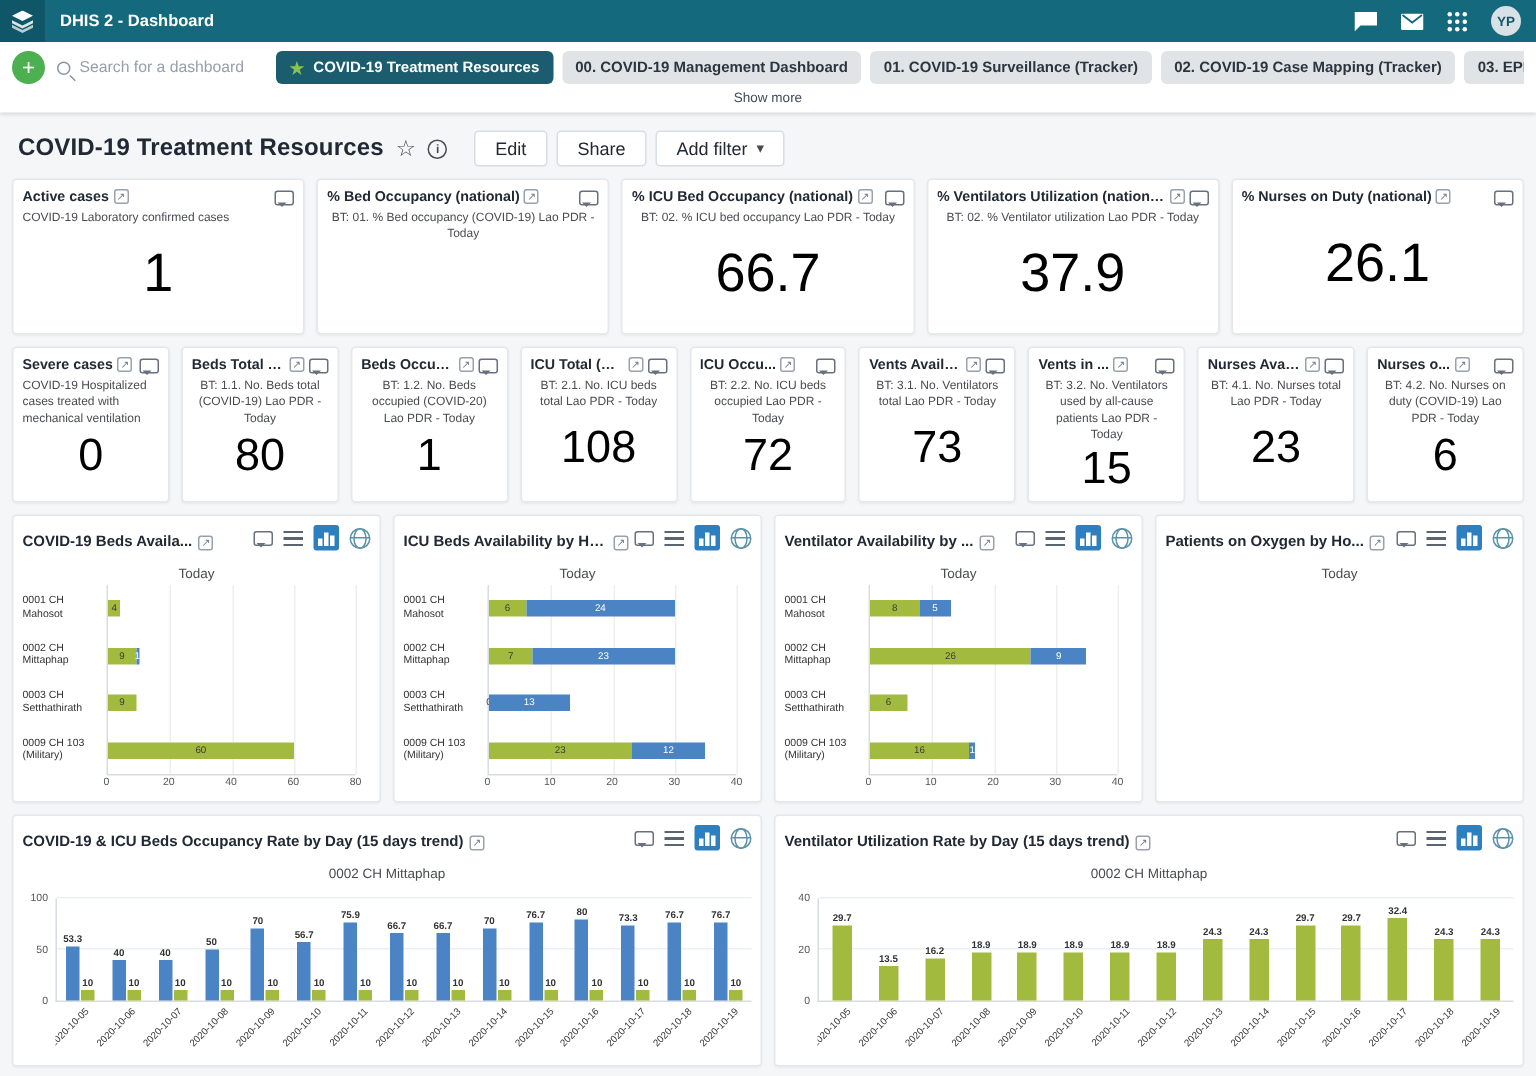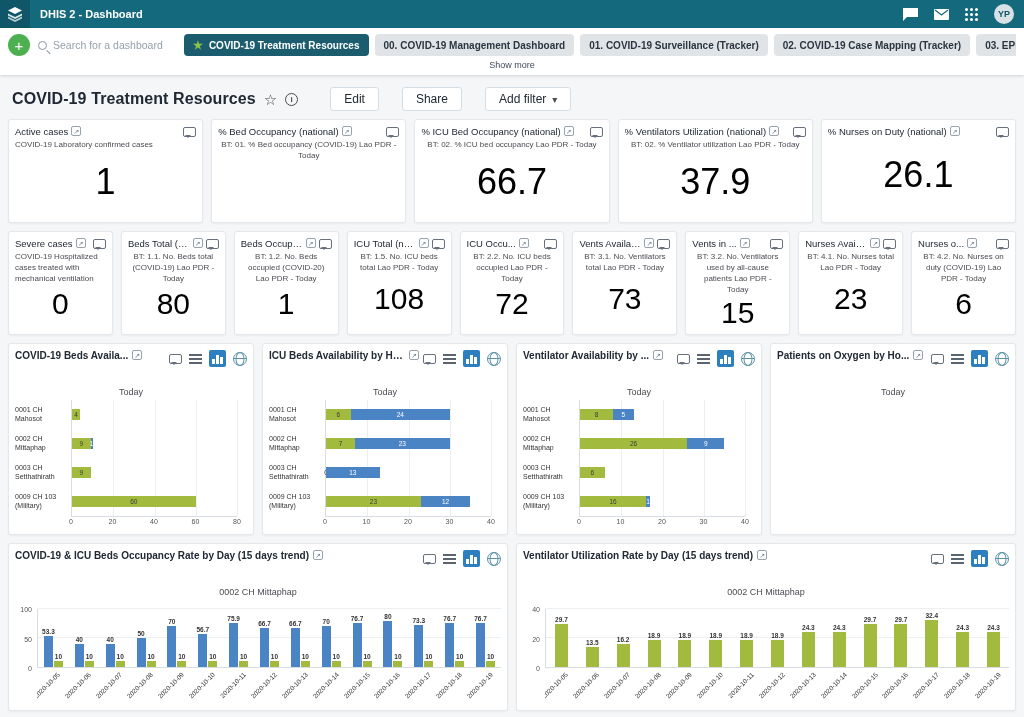--- a/index.html
+++ b/index.html
@@ -32,60 +32,60 @@
   .chip.selected::before{content:"★";color:#8bc34a;margin-right:6px;font-size:11px}
   .showmore{text-align:center;font-size:9px;color:#404b5a;padding:4px 0 1px;cursor:pointer}
 
   
   .titlerow{display:flex;align-items:center;padding:12px 12px 8px;gap:8px}
   .page-title{font-size:16px;font-weight:bold;letter-spacing:.1px}
   .star-i{font-size:15px;color:#494b50;cursor:pointer;line-height:1}
   .star-i::before{content:"☆"}
   .info-i{width:13px;height:13px;border:1.4px solid #494b50;border-radius:50%;font-size:8px;font-weight:bold;color:#494b50;display:flex;align-items:center;justify-content:center;cursor:pointer}
   .info-i::before{content:"i"}
-  .hbtns{display:flex;gap:23px;margin-left:24px}
+  .hbtns{display:flex;gap:6px;margin-left:10px}
   .btn{background:#fff;border:1px solid #d5dde5;border-radius:3px;padding:4px 13px;font-size:12px;font-family:inherit;color:#212934;cursor:pointer;display:flex;align-items:center;gap:6px}
   .caret::after{content:"▾";font-size:10px;color:#494b50}
 
   
   .row{display:grid;gap:8px;padding:0 8px;margin-bottom:8px}
   .row1{grid-template-columns:repeat(5,1fr)}
   .row2{grid-template-columns:repeat(9,1fr)}
   .row3{grid-template-columns:repeat(4,1fr)}
   .row4{grid-template-columns:repeat(2,1fr);margin-bottom:0}
   .card{background:#fff;border:1px solid #e4e8eb;border-radius:3px;box-shadow:0 1px 2px rgba(0,0,0,.05);padding:6px;display:flex;flex-direction:column;overflow:hidden}
   .row1 .card,.row2 .card{height:104px}
   .row3 .card{height:192px}
   .row4 .card{height:168px}
 
   
   .kpi-head{display:flex;align-items:flex-start;gap:3px}
-  .kpi-title{font-size:9.5px;font-weight:normal;white-space:nowrap;overflow:hidden;text-overflow:ellipsis;flex:0 1 auto;line-height:1.2}
+  .kpi-title{font-size:9.5px;font-weight:bold;white-space:nowrap;overflow:hidden;text-overflow:ellipsis;flex:0 1 auto;line-height:1.2}
   .ext{flex:none;width:10px;height:10px;border:1px solid #98a2ad;border-radius:2px;color:#6e7a8a;font-size:7px;line-height:9px;text-align:center;display:inline-block;cursor:pointer}
   .ext::before{content:"↗"}
   .chat-i{width:13px;height:10px;border:1.5px solid #67707c;border-radius:2px;position:relative;flex:none;margin-top:1px;cursor:pointer}
   .chat-i::after{content:"";position:absolute;left:1px;bottom:-5px;border:3px solid transparent;border-top-color:#67707c}
   .kpi-head .chat-i{margin-left:auto}
   .kpi-sub{font-size:8px;color:#4a4c52;text-align:center;margin-top:3px;line-height:1.35}
   .kpi-sub.left{text-align:left}
   .kpi-value{flex:1;display:flex;align-items:center;justify-content:center;font-size:36px;color:#000;padding-bottom:4px}
   .row2 .kpi-value{font-size:30px}
 
   
-  .cc-head{display:flex;align-items:flex-start;gap:4px}
+  .cc-head{display:flex;align-items:flex-end;gap:4px}
   .cc-title{font-size:10px;font-weight:bold;white-space:nowrap;overflow:hidden;text-overflow:ellipsis;flex:0 1 auto}
   .cc-icons{margin-left:auto;display:flex;align-items:center;gap:7px}
   .list-i{width:13px;height:10px;background:repeating-linear-gradient(to bottom,#5b6570 0 1.6px,transparent 1.6px 4.2px);cursor:pointer}
   .chartbtn{width:17px;height:17px;background:#2d7fc0;border-radius:2px;display:flex;align-items:flex-end;justify-content:center;gap:1.5px;padding:3px;cursor:pointer}
   .chartbtn span{width:2.5px;background:#fff}
   .cb1{height:5px}.cb2{height:9px}.cb3{height:7px}
   .globe-i{width:14px;height:14px;border:1.3px solid #5b93a8;border-radius:50%;position:relative;flex:none;cursor:pointer}
   .globe-i::before{content:"";position:absolute;top:-1px;bottom:-1px;left:50%;width:7px;transform:translateX(-50%);border:1.3px solid #5b93a8;border-radius:50%}
   .globe-i::after{content:"";position:absolute;left:0;right:0;top:50%;margin-top:-.7px;border-top:1.3px solid #5b93a8}
-  .cc-sub{font-size:9px;color:#4a4c52;text-align:center;margin:20px 0 3px}
+  .cc-sub{font-size:9px;color:#4a4c52;text-align:center;margin:10px 0 3px}
   .cc-body{flex:1;display:flex;flex-direction:column;min-height:0}
   .nodata{flex:1;display:flex;align-items:center;justify-content:center;font-size:10px;color:#7a7f85}
 
   
   .hchart{flex:1;display:flex;flex-direction:column;min-height:0}
   .hbody{flex:1;display:flex;min-height:0}
   .hlabelcol{width:56px;display:flex;flex-direction:column;padding-right:4px}
   .hlabel{display:flex;align-items:center;font-size:7px;line-height:1.25;color:#333}
   .hplot{flex:1;position:relative;margin-right:10px;border-left:1px solid #d7dde2}
   .vline{position:absolute;top:0;bottom:0;width:0;border-left:1px solid #eceff1}
@@ -260,21 +260,21 @@
     <div class="kpi-sub">BT: 1.2. No. Beds occupied (COVID-20) Lao PDR - Today</div>
     <div class="kpi-value">1</div>
   </div>
 
   <div class="card kpi">
     <div class="kpi-head">
       <span class="kpi-title">ICU Total (nat...</span>
       <span class="ext"></span>
       <span class="chat-i"></span>
     </div>
-    <div class="kpi-sub">BT: 1.5. No. ICU beds total Lao PDR - Today</div>
+    <div class="kpi-sub">BT: 2.1. No. ICU beds total Lao PDR - Today</div>
     <div class="kpi-value">108</div>
   </div>
 
   <div class="card kpi">
     <div class="kpi-head">
       <span class="kpi-title">ICU Occu...</span>
       <span class="ext"></span>
       <span class="chat-i"></span>
     </div>
     <div class="kpi-sub">BT: 2.2. No. ICU beds occupied Lao PDR - Today</div>

